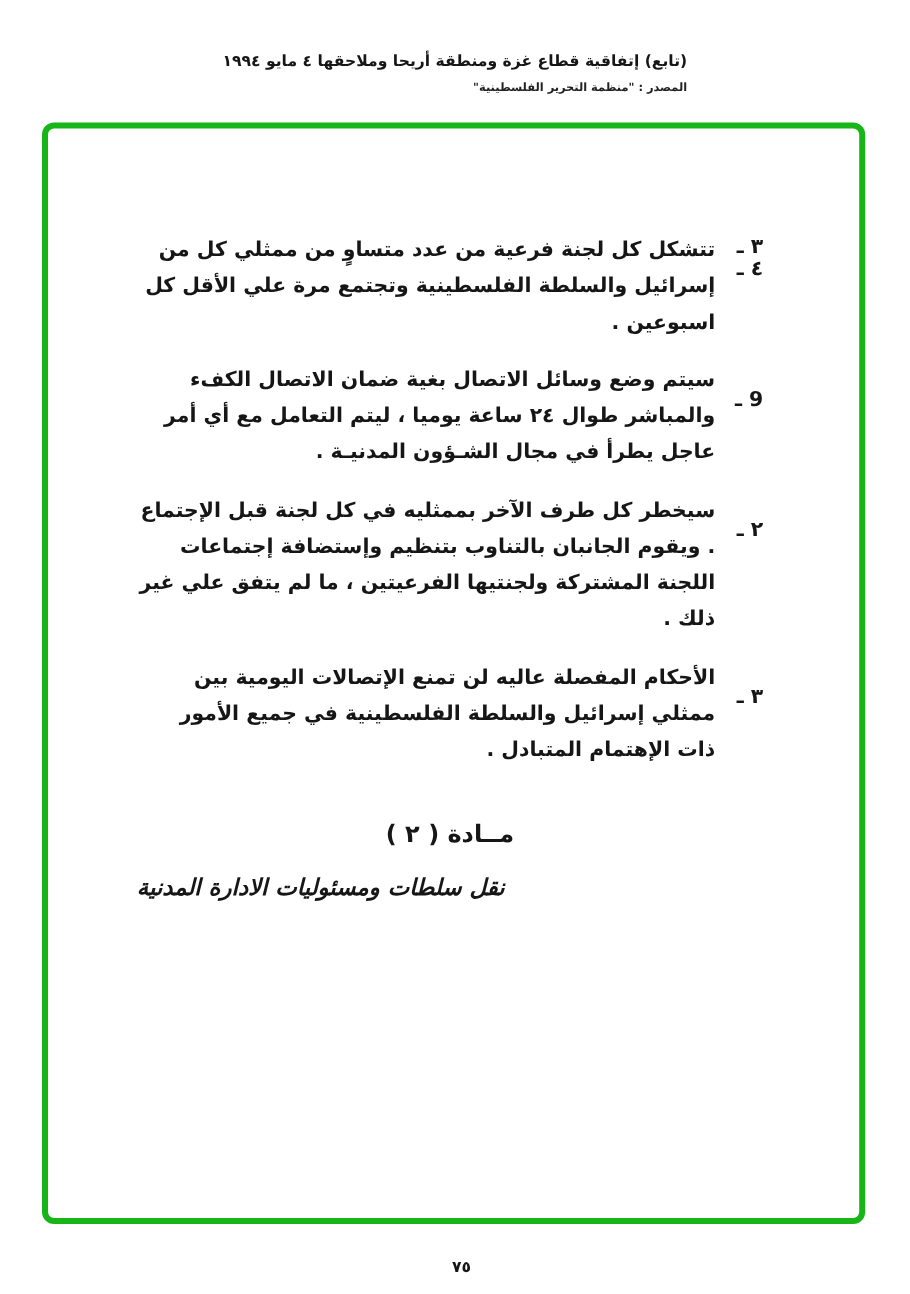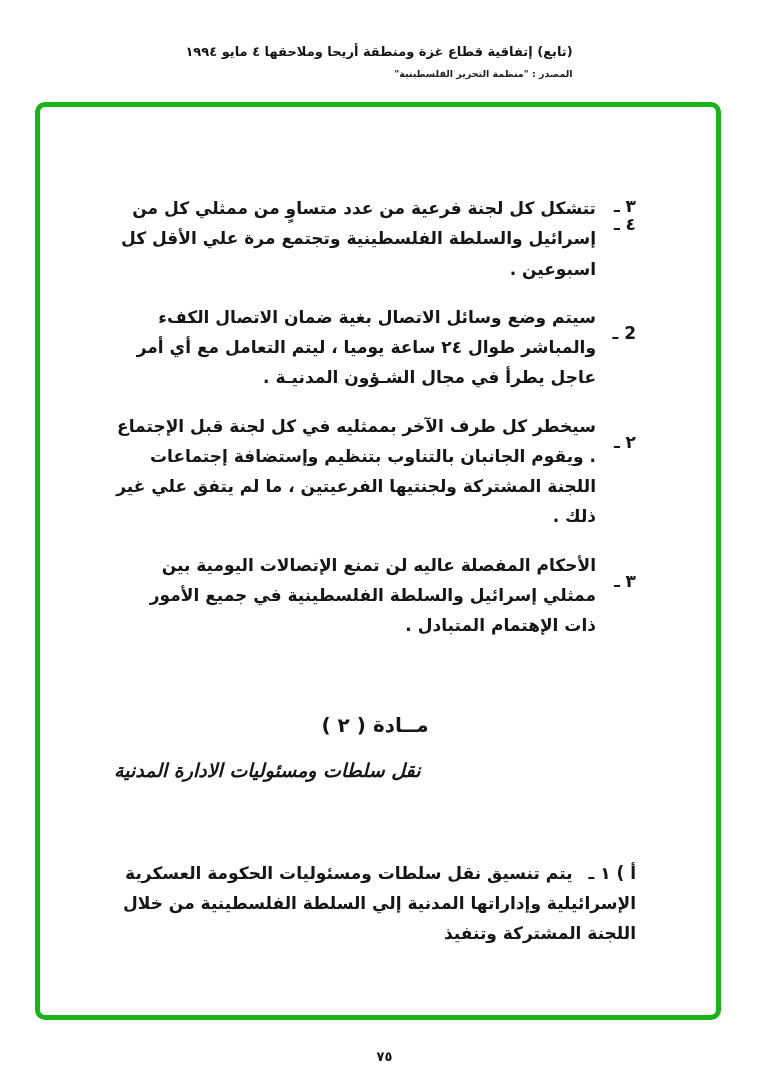--- a/index.html
+++ b/index.html
@@ -46,21 +46,21 @@
   .section-heading {
     font-size: 19px;
     letter-spacing: 1px;
     margin: 44px 4px 26px 0;
   }
 
   .article-title {
     text-align: center;
     font-size: 20px;
     letter-spacing: 1px;
-    margin-top: 68px;
+    margin-top: 38px;
   }
   .article-subtitle {
     text-align: left;
     font-size: 19px;
     font-style: italic;
     margin-top: 10px;
   }
   .list3 { margin-top: 70px; }
 
   .footer {
@@ -88,38 +88,34 @@
       <span class="num">٣ ـ</span>
     </div>
 
     <div class="item">
       <span class="num">٤ ـ</span>
       <span class="txt">تتشكل كل لجنة فرعية من عدد متساوٍ من ممثلي كل من إسرائيل والسلطة الفلسطينية وتجتمع مرة علي الأقل كل اسبوعين .</span>
     </div>
 
 
     <div class="item">
-      <span class="num">2 ـ</span>
+      <span class="num">9 ـ</span>
       <span class="txt">سيتم وضع وسائل الاتصال بغية ضمان الاتصال الكفء والمباشر طوال ٢٤ ساعة يوميا ،  ليتم التعامل مع أي أمر عاجل يطرأ في مجال الشـؤون المدنيـة .</span>
     </div>
 
     <div class="item">
       <span class="num">٢ ـ</span>
       <span class="txt">سيخطر كل طرف الآخر بممثليه في كل لجنة قبل الإجتماع . ويقوم الجانبان بالتناوب بتنظيم وإستضافة إجتماعات اللجنة المشتركة ولجنتيها الفرعيتين ،  ما لم يتفق علي غير ذلك .</span>
     </div>
 
     <div class="item">
       <span class="num">٣ ـ</span>
       <span class="txt">الأحكام المفصلة عاليه لن تمنع الإتصالات اليومية بين ممثلي إسرائيل والسلطة الفلسطينية في جميع الأمور ذات الإهتمام المتبادل .</span>
     </div>
 
     <div class="article-title">مــادة  ( ٢ )</div>
     <div class="article-subtitle">نقل سلطات ومسئوليات الادارة المدنية</div>
 
-    <div class="item flat list3">
-      <span class="num">أ ) ١ ـ</span>
-      <span class="txt">يتم تنسيق نقل سلطات ومسئوليات الحكومة العسكرية الإسرائيلية وإداراتها المدنية إلي السلطة الفلسطينية من خلال اللجنة المشتركة وتنفيذ</span>
-    </div>
 
   </div>
 </div>
 
 <div class="footer">٧٥</div>
 
 </body></html>

